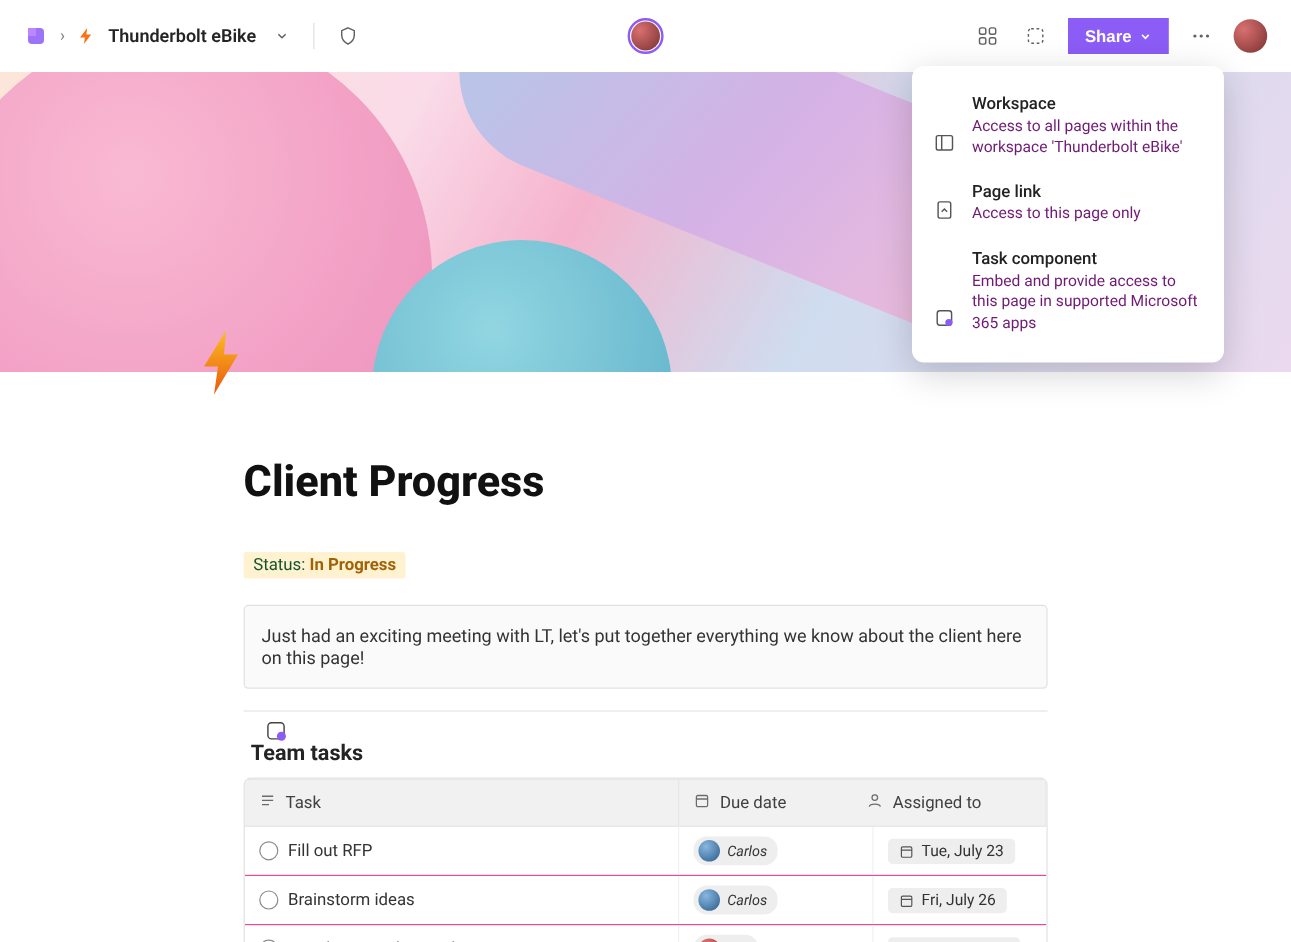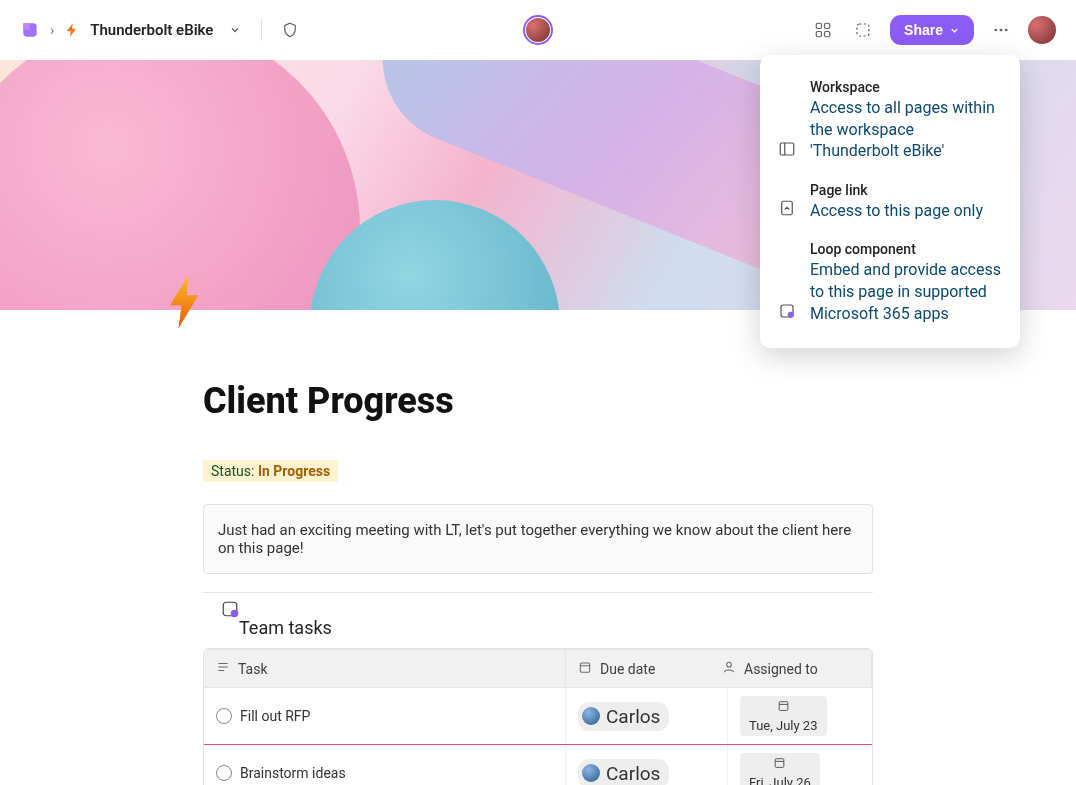--- a/index.html
+++ b/index.html
@@ -42,21 +42,21 @@
     width:24px; height:24px; border-radius:50%;
     background: radial-gradient(circle at 30% 30%, #d97070, #7a3030);
   }
   .topbar-right { margin-left:auto; display:flex; align-items:center; gap:14px;}
   .icon-btn {
     width:26px; height:26px; display:flex; align-items:center; justify-content:center;
     color:#616161; cursor:pointer; border-radius:4px;
   }
   .share-btn {
     background:#8b5cf6; color:#fff; border:none;
-    padding: 7px 14px; border-radius:11px;
+    padding: 7px 14px; border-radius:0;
     font-size:14px; font-weight:600;
     display:flex; align-items:center; gap:6px; cursor:pointer;
   }
   .small-avatar {
     width:28px; height:28px; border-radius:50%;
     background: radial-gradient(circle at 30% 30%, #d97070, #7a3030);
   }
 
   
   .hero {
@@ -98,21 +98,21 @@
     border:1px solid #e1e1e1; background:#fafafa;
     padding:16px 14px; font-size:15px; color:#333; border-radius:4px;
     margin-bottom:18px;
   }
   .hr { border:none; border-top:1px solid #e5e5e5; margin-bottom:16px;}
 
   
   .tasks-wrap { position:relative;}
   .loop-comp-icon { position:absolute; left:18px; top:-9px;}
   .tasks-card { border:1px solid #e1e1e1; border-radius:6px; overflow:hidden;}
-  .tasks-title { font-size:18px; font-weight:400; padding:8px 6px 10px 6px;margin-left:30px;}
+  .tasks-title { font-size:18px; font-weight:700; padding:8px 6px 10px 6px;}
   .tasks-header {
     display:flex; background:#f1f1f1; font-size:14px; color:#404040;
     border-top:1px solid #e6e6e6; border-bottom:1px solid #e6e6e6;
   }
   .col { padding:10px 12px; display:flex; align-items:center; gap:8px;}
   .col-task { flex: 0 0 362px; border-right:1px solid #e6e6e6;}
   .col-assigned { flex:0 0 162px; border-right:1px solid #e6e6e6;}
   .col-due { flex:1;}
   .col-head-icon { color:#6b6b6b; }
   .task-row { display:flex; border-bottom:1px solid #ec4899; font-size:14px; color:#333;}
@@ -121,47 +121,47 @@
   .task-cell.col-task { flex:0 0 362px; border-right:1px solid #f0f0f0;}
   .task-cell.col-assigned { flex:0 0 162px; border-right:1px solid #f0f0f0;}
   .task-cell.col-due { flex:1;}
   .circle-check {
     width:16px; height:16px; border:1.5px solid #8a8a8a; border-radius:50%;
     flex-shrink:0;
   }
   .chip {
     display:inline-flex; align-items:center; gap:6px;
     background:#eeeeee; padding:3px 9px 3px 4px; border-radius:11px;
-    font-size:19px; color:#333;
+    font-size:12px; color:#333;font-style:italic;
   }
   .chip .mini-av {
     width:18px; height:18px; border-radius:50%;
     background: radial-gradient(circle at 35% 30%, #88b8e0, #2a5a8a);
   }
   .chip .mini-av.kat {
     background: radial-gradient(circle at 35% 30%, #e07a7a, #a03030);
   }
   .date-chip {
     display:inline-flex; align-items:center; gap:6px;
     background:#eeeeee; padding:3px 9px; border-radius:4px;
-    font-size:13px; color:#333;flex-direction:column;
+    font-size:13px; color:#333;
   }
   .date-chip svg { flex-shrink:0;}
 
   
   .share-menu {
     position:absolute; top:55px; right:56px; width:260px;
     background:#fff; border-radius:10px;
     box-shadow: 0 8px 30px rgba(0,0,0,0.18);
     padding:14px 0; z-index:50;
   }
   .share-item { display:flex; gap:12px; padding:10px 18px; cursor:pointer;align-items:flex-end;}
   .share-item-icon { width:20px; color:#555; flex-shrink:0; padding-top:2px;}
   .share-item-title { font-size:14px; font-weight:500; color:#222; margin-bottom:2px;}
-  .share-item-desc { font-size:16px; color:#0c4a6e; line-height:1.35;}
+  .share-item-desc { font-size:13px; color:#701a75; line-height:1.35;}
 </style>
 </head>
 <body>
 
 <div class="topbar">
   <div class="topbar-left">
     <span class="logo-icon">
       <svg width="20" height="20" viewBox="0 0 24 24">
           <path fill="#8b5cf6" d="M4 4h12a4 4 0 0 1 4 4v8a4 4 0 0 1-4 4H8a4 4 0 0 1-4-4V4z" opacity="0.85"></path>
           <path fill="#c084fc" d="M4 4h8v8H4z"></path>
@@ -254,21 +254,21 @@
     </div>
   </div>
   <div class="share-item">
     <div class="share-item-icon">
       <svg width="18" height="18" viewBox="0 0 24 24">
           <rect x="4" y="4" width="16" height="16" rx="3" fill="none" stroke="currentColor" stroke-width="1.6"></rect>
           <circle cx="17" cy="17" r="4" fill="#8b5cf6"></circle>
         </svg>
     </div>
     <div>
-      <div class="share-item-title">Loop component</div>
+      <div class="share-item-title">Task component</div>
       <div class="share-item-desc">Embed and provide access to this page in supported Microsoft 365 apps</div>
     </div>
   </div>
 </div>
 
 <div class="hero">
   <div class="blob blob1"></div>
   <div class="blob3"></div>
   <div class="blob-tube"></div>
   <div class="hero-overlay"></div>

